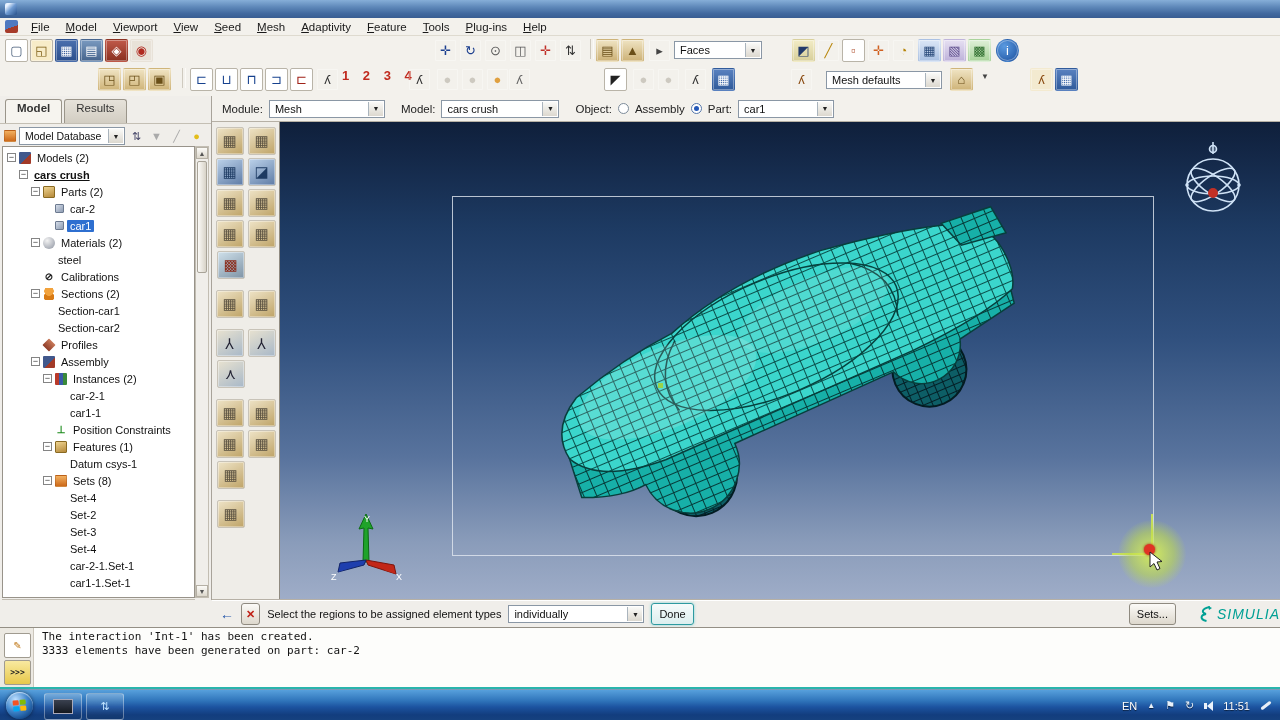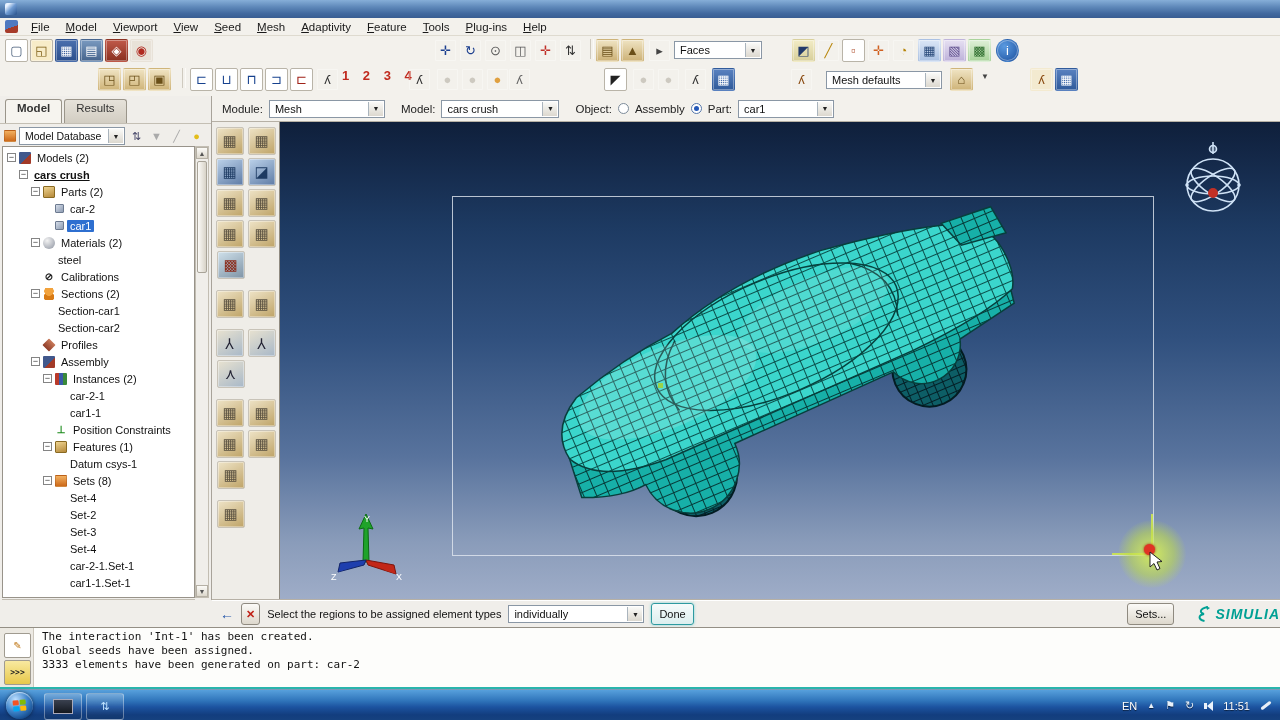--- a/index.html
+++ b/index.html
@@ -112,21 +112,21 @@
 
   
   #prompt{left:212px;top:600px;width:1068px;height:27px;background:#f0eeea;
     border-top:1px solid #fff;box-shadow:0 -1px 0 #b6b0a5;display:flex;align-items:center;
     gap:7px;font-size:11px;color:#111;padding-left:8px;box-sizing:border-box}
   #bottomleft{left:0;top:600px;width:212px;height:27px;background:#f0eeea}
   .pbtn{height:20px;border:1px solid #8f8a80;border-radius:3px;background:linear-gradient(#fbfaf7,#ddd8cd);
     font-size:11px;display:inline-flex;align-items:center;padding:0 7px;color:#111}
   #done-btn{border:1px solid #2d9aa0;box-shadow:0 0 3px #7fd0d4;background:linear-gradient(#f6fbfb,#dceeee)}
   #brand{display:flex;align-items:center;gap:4px;margin-left:14px}
-  #brand-text{color:#00a094;font-weight:bold;font-style:italic;font-size:14px;letter-spacing:1px}
+  #brand-text{color:#00a094;font-weight:normal;font-style:italic;font-size:14px;letter-spacing:1px}
 
   
   #console{left:0;top:627px;width:1280px;height:60px;background:#fdfdfb;border-top:1px solid #94period;border-top:1px solid #948f85}
   #crail{position:absolute;left:0;top:0;width:33px;height:60px;background:#ece9e2;border-right:1px solid #cbc6bb}
   .crail-btn{position:absolute;left:4px;width:25px;height:23px;border:1px solid #a09b90;border-radius:2px;
     display:flex;align-items:center;justify-content:center;font-size:10px;background:#fff}
   #kcli-btn{background:linear-gradient(#f8e9a0,#e8c84a);font-family:"DejaVu Sans Mono",monospace;font-size:8px;font-weight:bold;color:#222}
   #clines{position:absolute;left:42px;top:2px;font-family:"DejaVu Sans Mono",monospace;
     font-size:11px;line-height:14px;color:#131313;white-space:pre}
 
@@ -592,21 +592,21 @@
   </div>
 </div>
 
 <div id="console" class="abs">
   <div id="crail">
     <div class="crail-btn" style="top:5px">
       <span style="color:#c07818">✎</span>
     </div>
     <div class="crail-btn" id="kcli-btn" style="top:32px">&gt;&gt;&gt;</div>
   </div>
-  <div id="clines"><div>The interaction 'Int-1' has been created.</div><div>Global seeds have been assigned.</div><div>3333 elements have been generated on part: car-2</div></div>
+  <div id="clines"><div>The interaction 'Int-1' has been created.</div><div>3333 elements have been generated on part: car-2</div></div>
 </div>
 
 <div id="tealline" class="abs"></div>
 
 <div id="taskbar" class="abs">
   <div id="orb" class="abs">
     <div id="orb-flag">
       <div style="background:#f35325"></div>
         <div style="background:#81bc06"></div>
       <div style="background:#05a6f0"></div>

